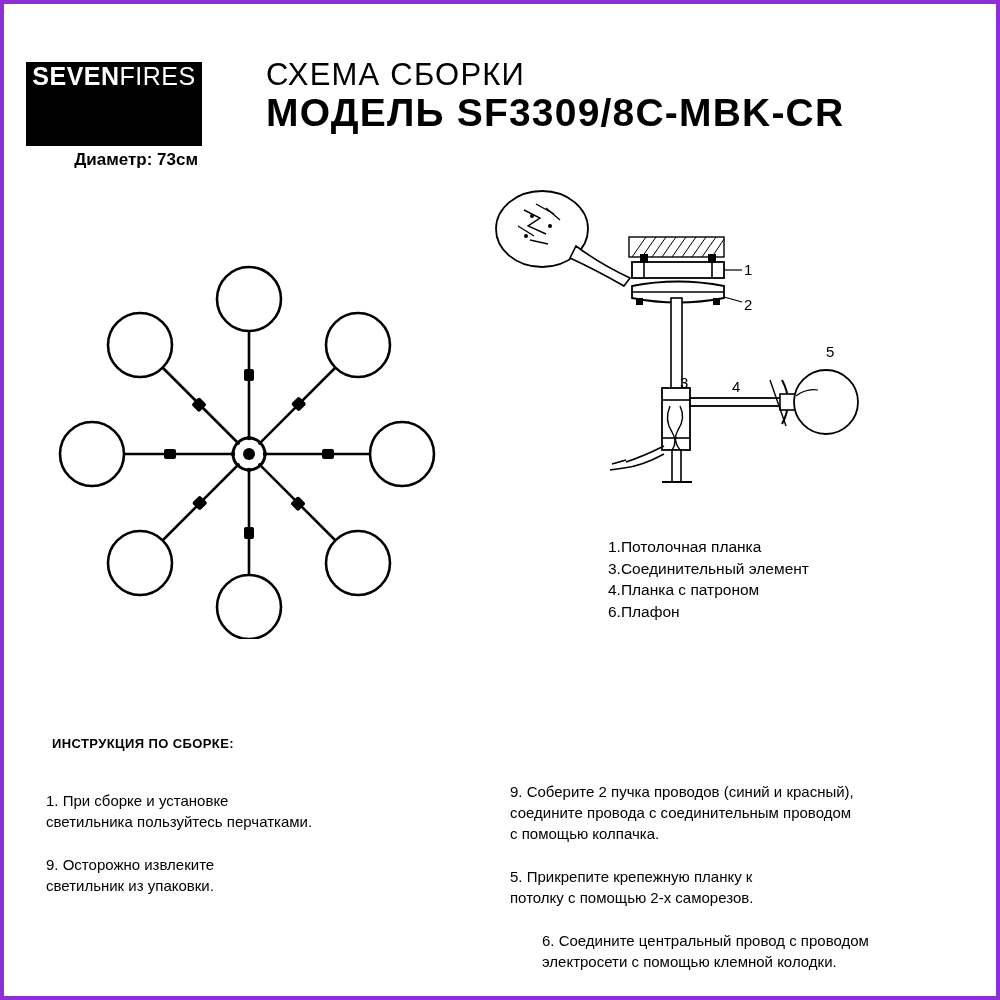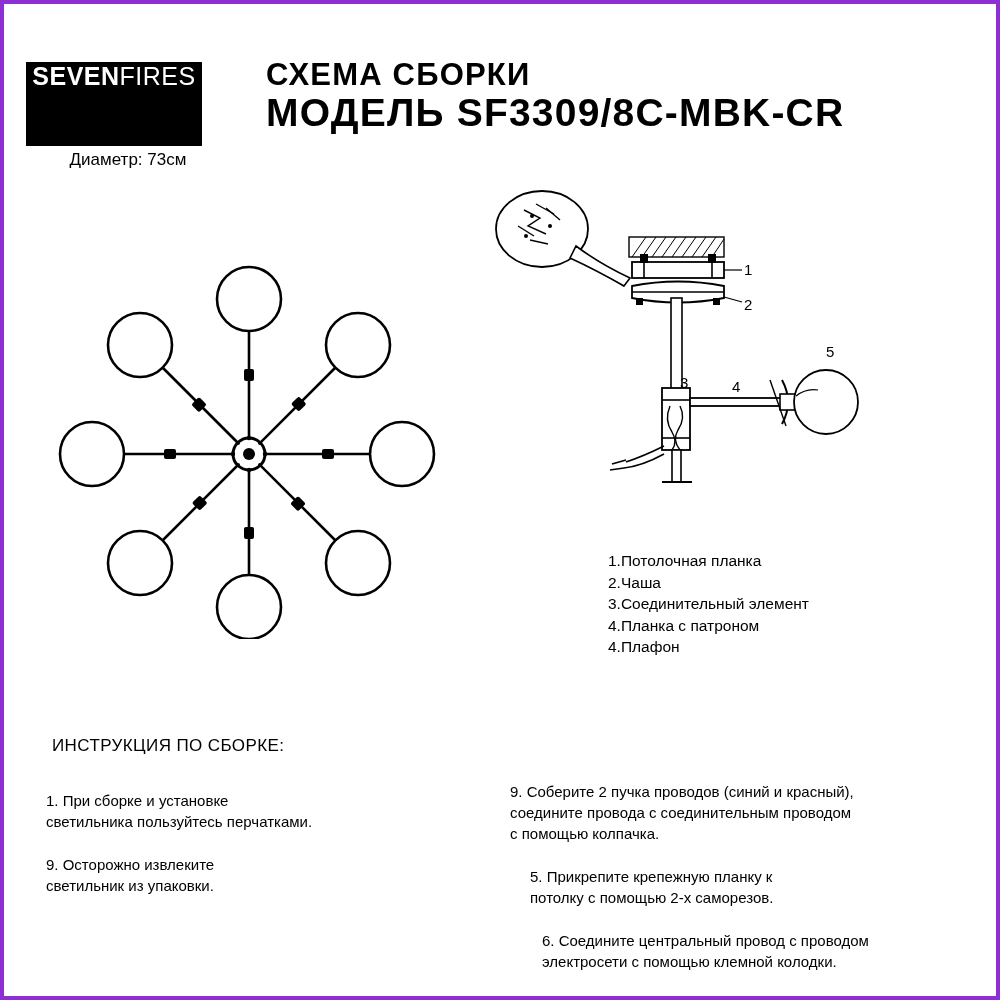--- a/index.html
+++ b/index.html
@@ -49,69 +49,70 @@
   .logo-text .bold { font-weight: bold; }
   .logo-text .light { font-weight: normal; }
 
   .title-block {
     position: absolute;
     left: 262px;
     top: 52px;
   }
   .title-line1 {
     font-size: 31px;
-    font-weight: bold;
+    font-weight: normal;
     letter-spacing: 1.2px;
     line-height: 38px;
   }
   .title-line2 {
     font-size: 39px;
     font-weight: bold;
     letter-spacing: 1.2px;
     line-height: 38px;
   }
 
   .dims {
     position: absolute;
-    left: 36px;
+    left: 18px;
     top: 144px;
     width: 176px;
-    text-align: center;
+    text-align: right;
     font-size: 17px;
     line-height: 24px;
+    font-weight: bold;
   }
 
   
   .fig-top {
     position: absolute;
     left: 40px;
     top: 255px;
   }
   .fig-side {
     position: absolute;
     left: 470px;
     top: 170px;
   }
 
   
   .parts-list {
     position: absolute;
     left: 604px;
-    top: 546px;
+    top: 532px;
     font-size: 15.5px;
     line-height: 21.5px;
   }
 
   
   .instr-title {
     position: absolute;
     left: 48px;
     top: 732px;
-    font-size: 17px;
-    font-weight: normal;
+    font-size: 13px;
+    font-weight: bold;
     letter-spacing: 0.4px;
   }
   .instr-col {
     position: absolute;
     font-size: 15px;
     line-height: 21px;
   }
   .instr-col.left { left: 42px; top: 786px; width: 430px; }
   .instr-col.right { left: 506px; top: 777px; width: 450px; }
   .instr-item { margin-bottom: 22px; }
@@ -271,39 +272,38 @@
           <text x="270" y="136">2</text>
           <text x="206" y="214">3</text>
           <text x="258" y="218">4</text>
           <text x="352" y="183">5</text>
         </g>
       </svg>
     </div>
 
     <div class="parts-list">
       <div>1.Потолочная планка</div>
-      <div>2.Чаша</div>
       <div>3.Соединительный элемент</div>
       <div>4.Планка с патроном</div>
-      <div>4.Плафон</div>
+      <div>6.Плафон</div>
     </div>
 
     <div class="instr-title">ИНСТРУКЦИЯ ПО СБОРКЕ:</div>
 
     <div class="instr-col left">
       <div class="instr-item" style="white-space: pre-line;">1. При сборке и установке
 светильника пользуйтесь перчатками.</div>
       <div class="instr-item" style="white-space: pre-line;">9. Осторожно извлеките
 светильник из упаковки.</div>
     </div>
 
     <div class="instr-col right">
       <div class="instr-item" style="white-space: pre-line;">9. Соберите 2 пучка проводов (синий и красный),
 соедините провода с соединительным проводом
 с помощью колпачка.</div>
-      <div class="instr-item" style="white-space: pre-line; margin-left: 20px;">5. Прикрепите крепежную планку к
+      <div class="instr-item" style="white-space: pre-line;">5. Прикрепите крепежную планку к
 потолку с помощью 2-х саморезов.</div>
       <div class="instr-item" style="white-space: pre-line; margin-left: 32px;">6. Соедините центральный провод с проводом
 электросети с помощью клемной колодки.</div>
     </div>
 
   </div>
 </div>
 
 </body></html>

